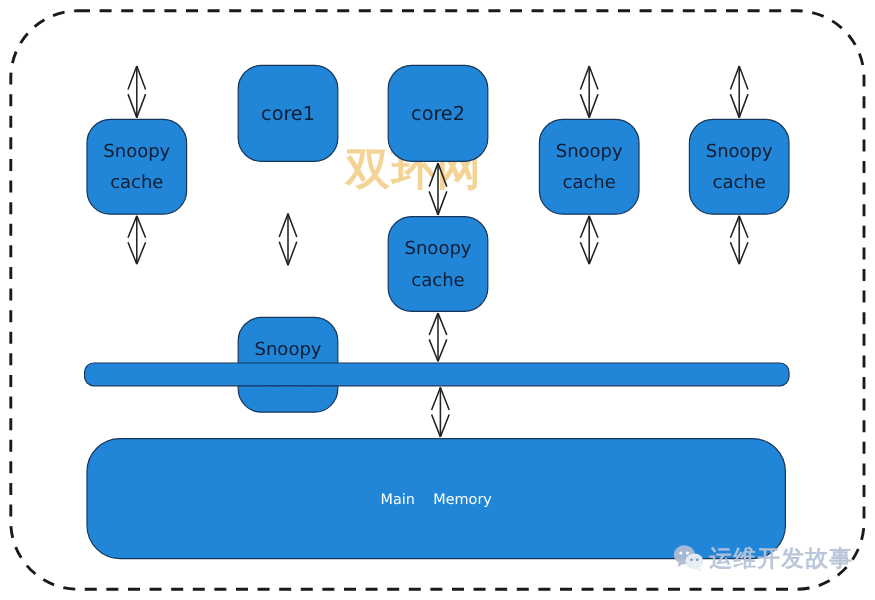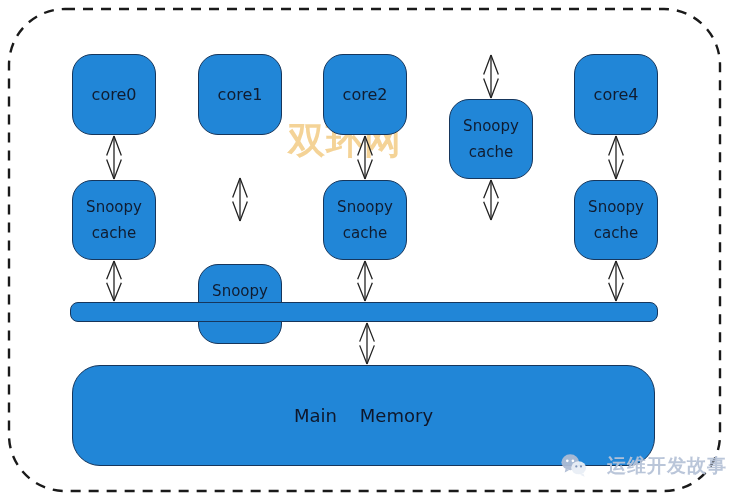--- a/index.html
+++ b/index.html
@@ -30,25 +30,25 @@
   .a2{width:22px;height:42px;}
   .a3{position:absolute;left:356px;top:322px;width:22px;height:43px;z-index:1;}
   .bus{
     position:absolute;left:70px;top:302px;width:588px;height:20px;z-index:1;
     box-sizing:border-box;background:#2186d7;border:1.6px solid #16365c;border-radius:8px;
   }
   .memory{
     position:absolute;left:72px;top:365px;width:583px;height:101px;z-index:1;
     box-sizing:border-box;background:#2186d7;border:1.6px solid #16365c;border-radius:28px;
     display:flex;align-items:center;justify-content:center;
-    font-size:18px;color:#0f172a;white-space:pre;
+    font-size:12px;color:#ffffff;white-space:pre;
   }
   .bottom-watermark{
     position:absolute;left:560px;top:452px;z-index:6;
-    display:flex;align-items:center;gap:19px;
+    display:flex;align-items:center;gap:3px;
   }
   .bottom-watermark .wm-text{
     font-size:19px;font-weight:bold;color:#b7c3d8;letter-spacing:1px;opacity:.95;
   }
   .wechat-icon{width:28px;height:27px;}
 </style>
 </head>
 <body>
 
 <div class="canvas">
@@ -63,21 +63,20 @@
     <defs>
       <g id="dblarrow">
         <line x1="12" y1="1" x2="12" y2="45" stroke="#222" stroke-width="1.4"></line>
         <path d="M12 1 L4 21 M12 1 L20 21" fill="none" stroke="#222" stroke-width="1.4"></path>
         <path d="M12 45 L4 25 M12 45 L20 25" fill="none" stroke="#222" stroke-width="1.4"></path>
       </g>
     </defs>
   </svg>
 
   <div class="column col0">
-    <div class="node core">core0</div>
     <svg class="varrow a1" viewBox="0 0 24 46" preserveAspectRatio="none">
         <use href="#dblarrow"></use>
       </svg>
     <div class="node cache">Snoopy cache</div>
     <svg class="varrow a2" viewBox="0 0 24 46" preserveAspectRatio="none">
         <use href="#dblarrow"></use>
       </svg>
   </div>
 
   <div class="column col1">
@@ -106,21 +105,20 @@
     <svg class="varrow a1" viewBox="0 0 24 46" preserveAspectRatio="none">
         <use href="#dblarrow"></use>
       </svg>
     <div class="node cache">Snoopy cache</div>
     <svg class="varrow a2" viewBox="0 0 24 46" preserveAspectRatio="none">
         <use href="#dblarrow"></use>
       </svg>
   </div>
 
   <div class="column col4">
-    <div class="node core">core4</div>
     <svg class="varrow a1" viewBox="0 0 24 46" preserveAspectRatio="none">
         <use href="#dblarrow"></use>
       </svg>
     <div class="node cache">Snoopy cache</div>
     <svg class="varrow a2" viewBox="0 0 24 46" preserveAspectRatio="none">
         <use href="#dblarrow"></use>
       </svg>
   </div>
 
   <div class="bus"></div>

